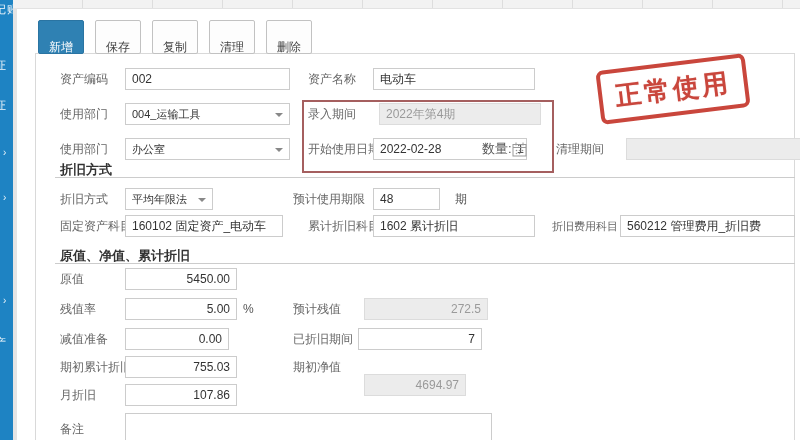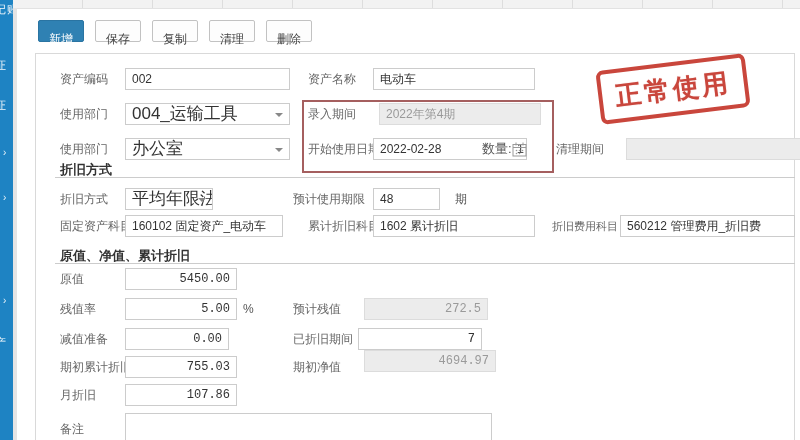--- a/index.html
+++ b/index.html
@@ -22,42 +22,42 @@
   }
   .sidebar .frag{
     position:absolute;left:-5px;color:rgba(255,255,255,.95);
     font-size:11px;white-space:nowrap;letter-spacing:1px;
   }
   .sidebar .chev{left:3px;font-size:10px;color:rgba(255,255,255,.9);}
   .gutter{position:absolute;left:13px;top:8px;width:4px;height:432px;background:#e4e4e4;}
   
   .toolbar{position:absolute;left:38px;top:20px;display:flex;gap:11px;z-index:2;}
   .btn{
-    height:22px;min-width:44px;padding:8px 10px;box-sizing:border-box;
+    height:22px;min-width:44px;padding:16px 10px;box-sizing:border-box;
     background:#fdfdfd;border:1px solid #c2c2c2;border-radius:2px;
     font-size:12px;color:#444;line-height:20px;text-align:center;cursor:pointer;
     font-family:inherit;
   }
   .btn.primary{background:#2f81b3;border-color:#2a74a2;color:#fff;}
   
   .panel{position:absolute;left:35px;top:53px;width:760px;height:400px;
     background:#fff;border:1px solid #d9d9d9;box-sizing:border-box;z-index:1;}
   
   .lbl{position:absolute;font-size:12px;color:#666;line-height:22px;height:22px;white-space:nowrap;z-index:2;}
   .unit{position:absolute;font-size:12px;color:#555;line-height:22px;z-index:2;}
   .inp{
     position:absolute;height:22px;box-sizing:border-box;border:1px solid #ccc;
     background:#fff;font-size:12px;color:#333;padding:0 6px;z-index:2;
     font-family:inherit;outline:none;
   }
-  .inp.num{text-align:right;font-family:Liberation Mono, monospace;}
+  .inp.num{text-align:right;}
   .inp.dis{background:#ececec;border-color:#dcdcdc;color:#9a9a9a;margin-left:6px;}
   .ddl{
     position:absolute;height:22px;box-sizing:border-box;border:1px solid #ccc;
-    background:#fff;font-size:17px;color:#333;line-height:20px;padding:0 18px 0 6px;
+    background:#fff;font-size:11px;color:#333;line-height:20px;padding:0 18px 0 6px;
     z-index:2;cursor:pointer;white-space:nowrap;overflow:hidden;
   }
   .caret{
     position:absolute;right:6px;top:9px;width:0;height:0;
     border-left:4px solid transparent;border-right:4px solid transparent;
     border-top:4px solid #888;
   }
   .cal-icon{position:absolute;z-index:3;cursor:pointer;}
   .qty{position:absolute;display:flex;gap:5px;font-size:13px;color:#555;line-height:22px;z-index:2;}
   
@@ -180,21 +180,21 @@
 <input class="inp num dis" style="left: 358px; top: 298px; width: 124px;" value="272.5">
 
 <span class="lbl" style="left:60px;top:328px">减值准备</span>
 <input class="inp num" style="left: 125px; top: 328px; width: 104px;" value="0.00">
 <span class="lbl" style="left:293px;top:328px">已折旧期间</span>
 <input class="inp num" style="left: 358px; top: 328px; width: 124px;" value="7">
 
 <span class="lbl" style="left:60px;top:356px">期初累计折旧</span>
 <input class="inp num" style="left: 125px; top: 356px; width: 112px;" value="755.03">
 <span class="lbl" style="left:293px;top:356px">期初净值</span>
-<input class="inp num dis" style="left: 358px; top: 350px; width: 132px;" value="4694.97">
+<input class="inp num dis" style="left: 358px; top: 374px; width: 102px;" value="4694.97">
 
 <span class="lbl" style="left:60px;top:384px">月折旧</span>
 <input class="inp num" style="left: 125px; top: 384px; width: 112px;" value="107.86">
 
 <span class="lbl" style="left:60px;top:418px">备注</span>
 <textarea class="remark" style="left: 125px; top: 413px; width: 367px; height: 45px;" value=""></textarea>
 
 <div class="red-rect"></div>
 
 <div class="stamp">正常使用</div>

